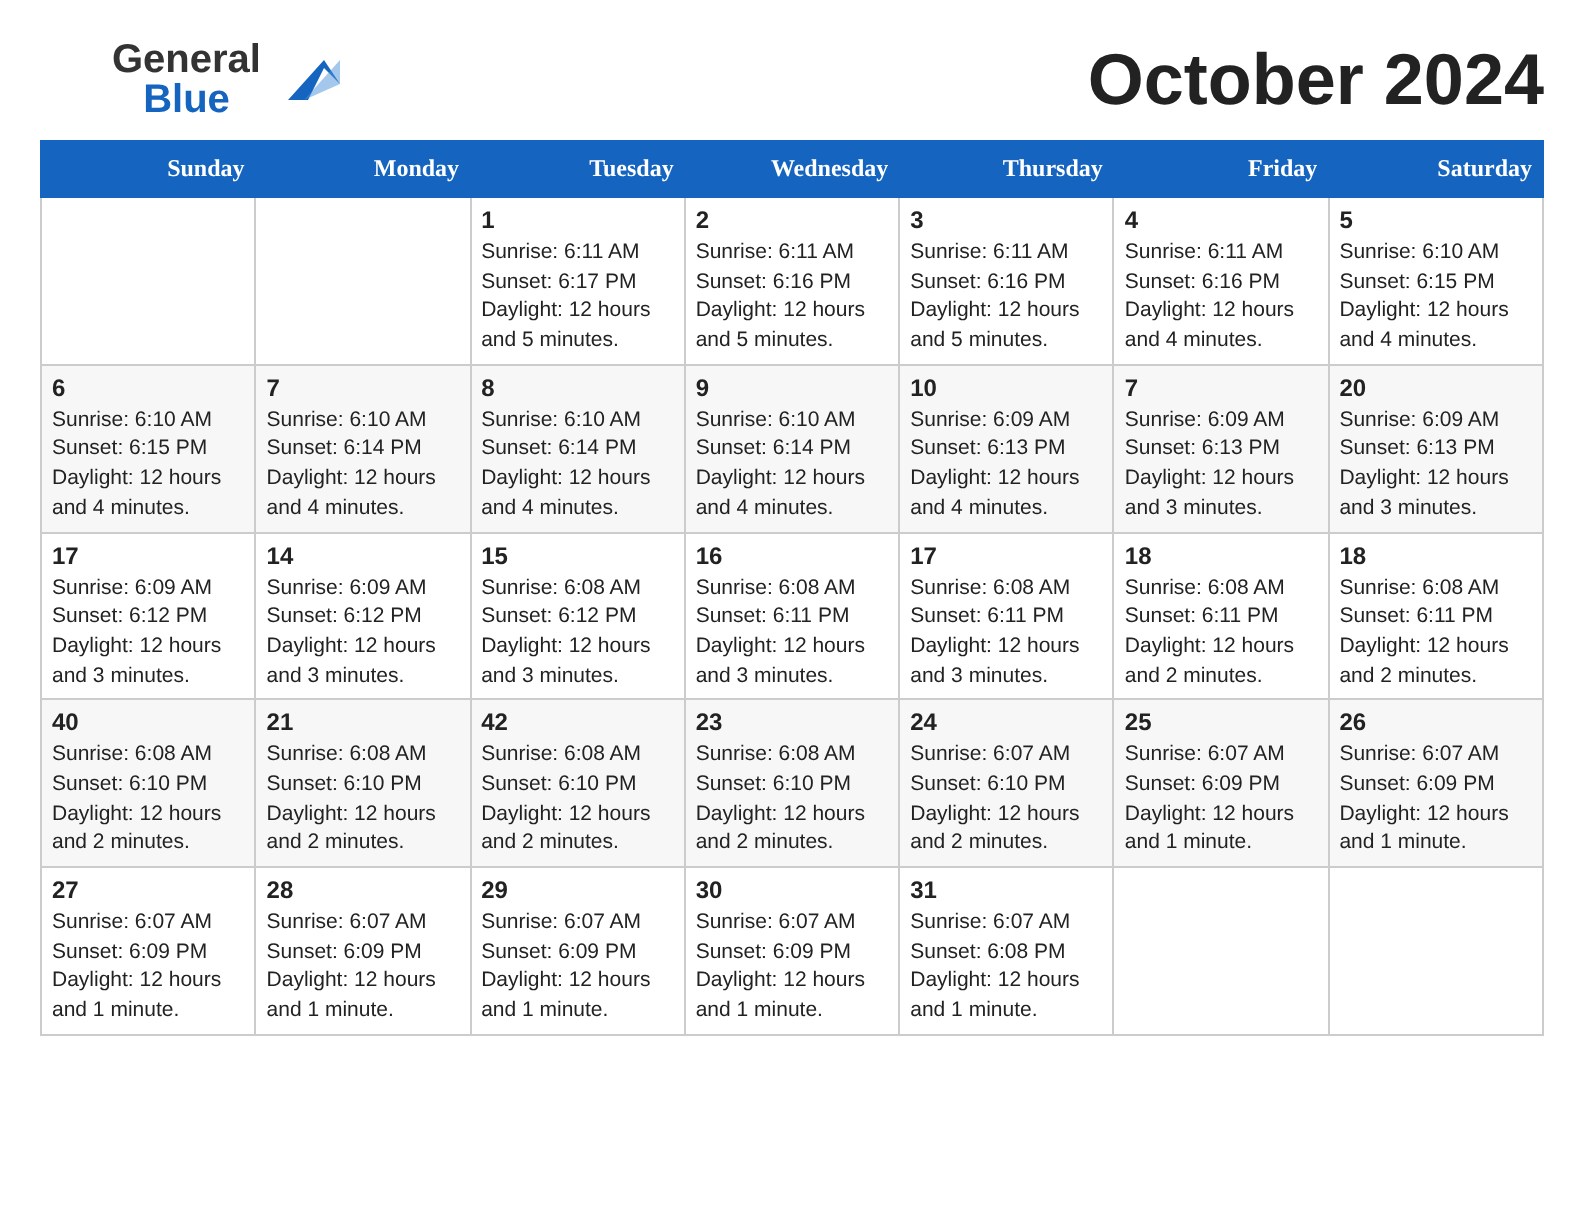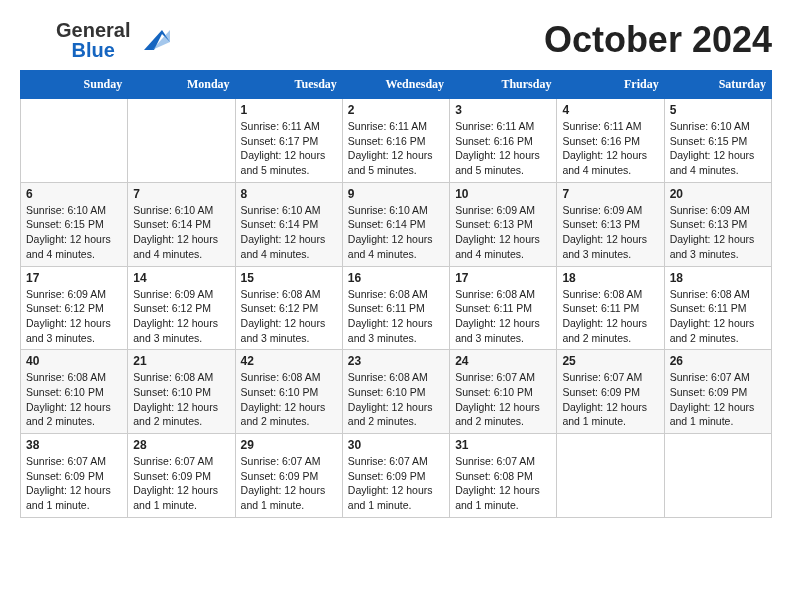--- a/index.html
+++ b/index.html
@@ -299,21 +299,21 @@
         <td>
           <span class="day-num">26</span>
           <div class="day-info" style="white-space: pre-line;">Sunrise: 6:07 AM
 Sunset: 6:09 PM
 Daylight: 12 hours
 and 1 minute.</div>
         </td>
       </tr>
       <tr>
         <td>
-          <span class="day-num">38</span>
+          <span class="day-num">27</span>
           <div class="day-info" style="white-space: pre-line;">Sunrise: 6:07 AM
 Sunset: 6:09 PM
 Daylight: 12 hours
 and 1 minute.</div>
         </td>
         <td>
           <span class="day-num">28</span>
           <div class="day-info" style="white-space: pre-line;">Sunrise: 6:07 AM
 Sunset: 6:09 PM
 Daylight: 12 hours

